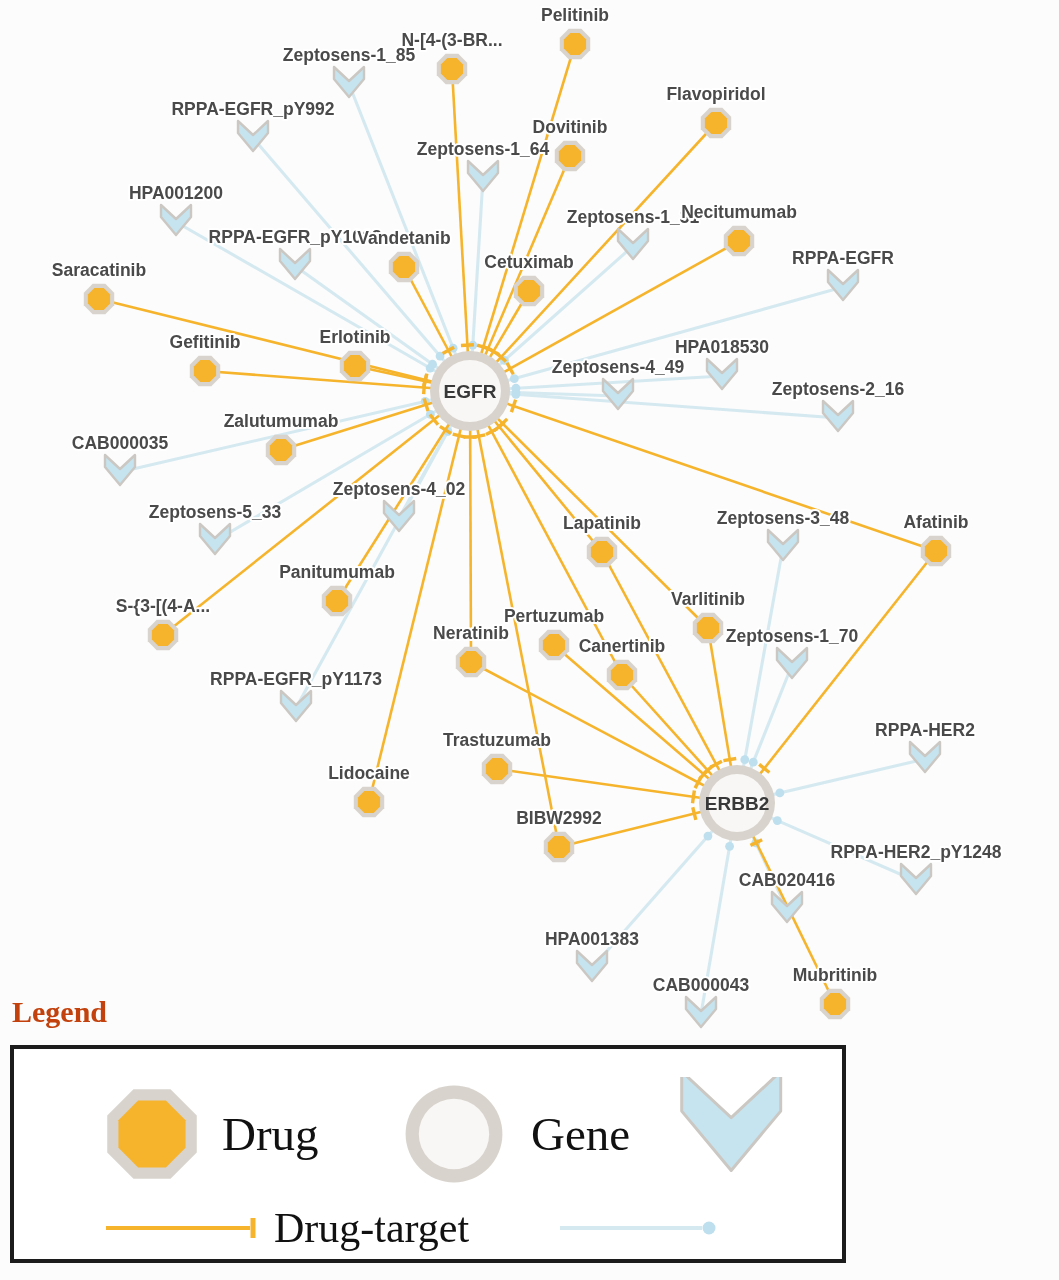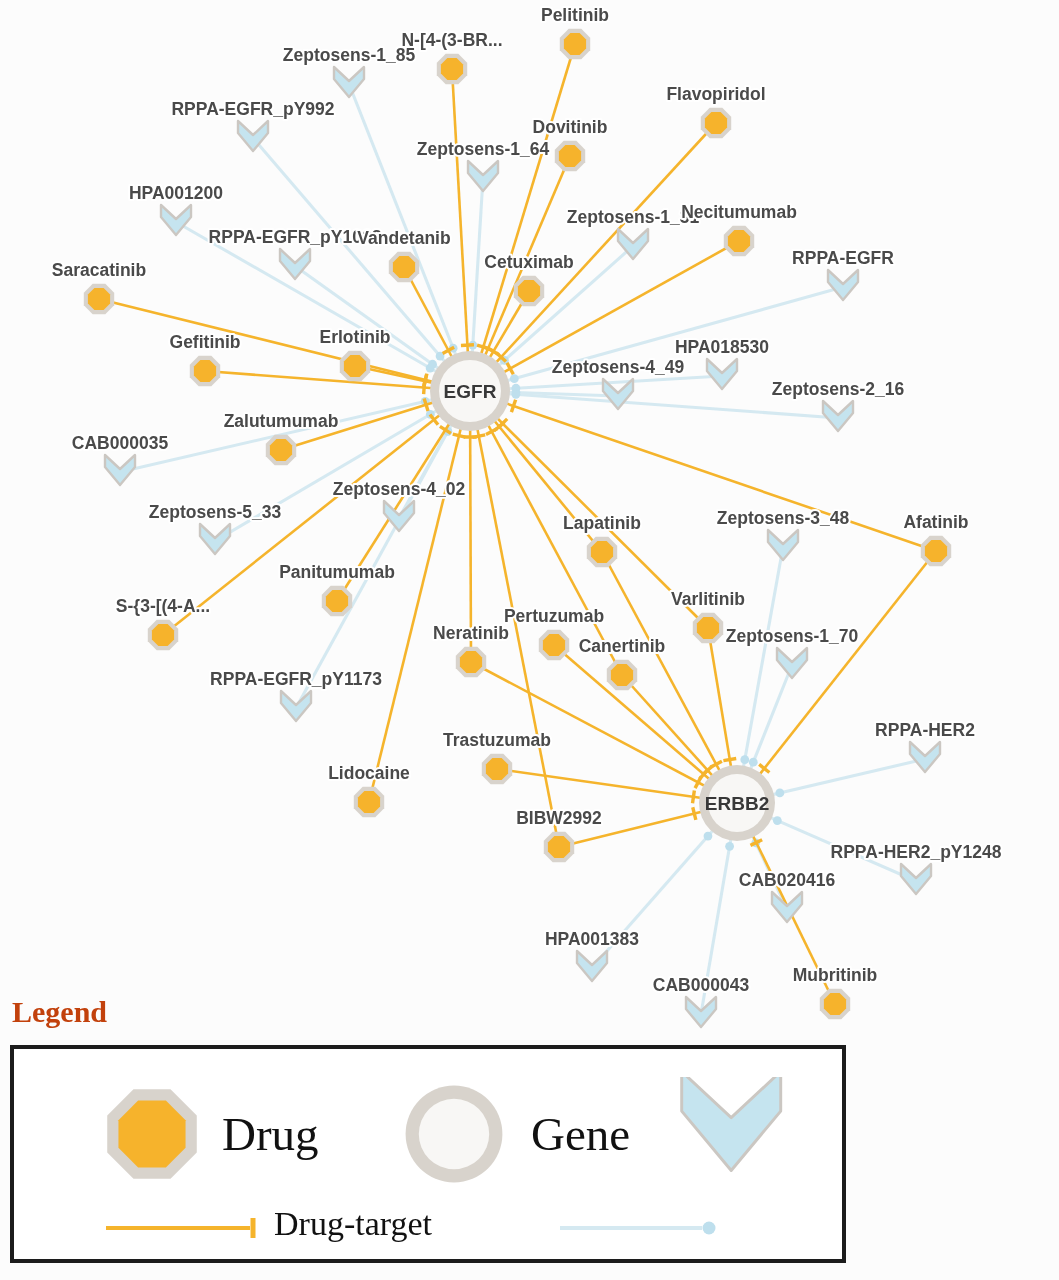--- a/index.html
+++ b/index.html
@@ -31,21 +31,21 @@
   .legend-box{
     position:absolute;left:10px;top:1045px;width:836px;height:218px;
     border:4px solid var(--legend-border,#1C1C1C);
     background:#ffffff;box-sizing:border-box;z-index:5;text-decoration:underline;
   }
   .legend-box .abs{position:absolute;}
   .l-big-text{
     font-family:"Liberation Serif",serif;font-size:47px;color:#111;line-height:1;
   }
   .l-small-text{
-    font-family:"Liberation Serif",serif;font-size:34px;color:#111;line-height:1;
+    font-family:"Liberation Serif",serif;font-size:42px;color:#111;line-height:1;
   }
   .ring-fill{fill:var(--node-ring,#D8D3CC);}
   .drug-fill{fill:var(--drug-fill,#F6B32C);}
   .gene-fill{fill:var(--gene-fill,#F8F7F5);}
   .ab-fill{fill:var(--antibody-fill,#C5E4EF);stroke:var(--antibody-stroke,#CBC7C2);stroke-linejoin:round;}
 </style>
 </head>
 <body>
 
 <div class="stage">

